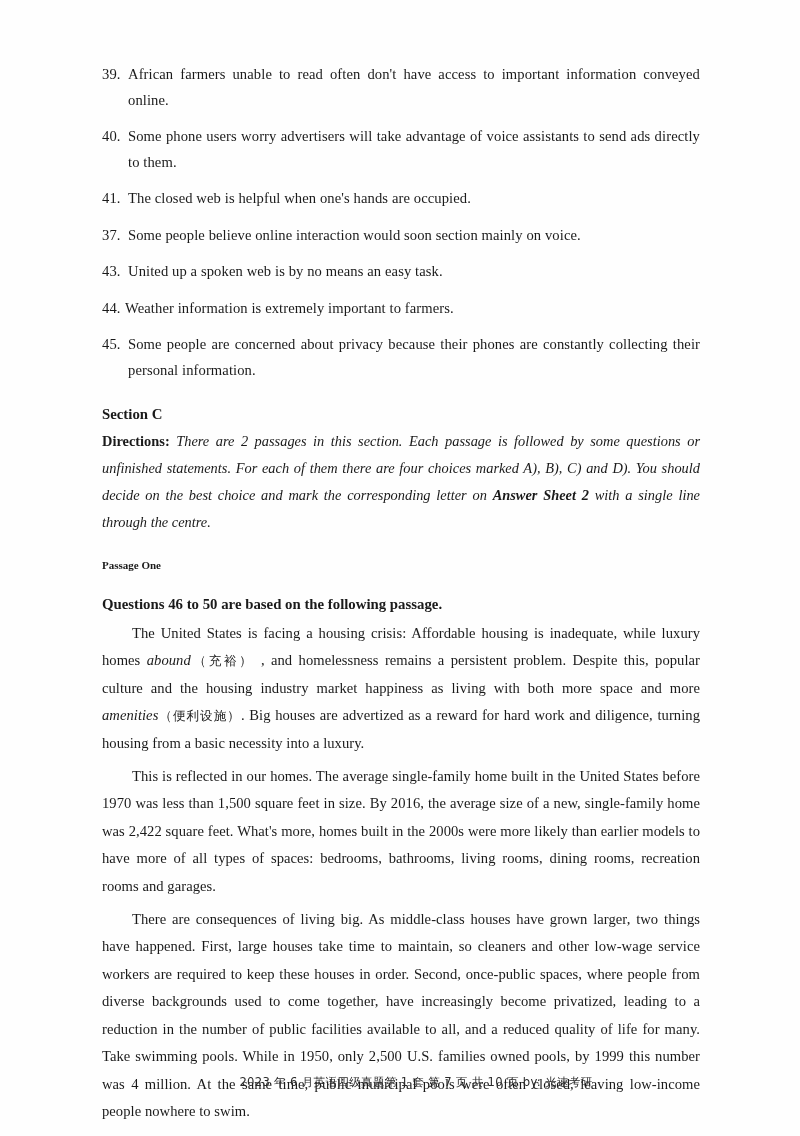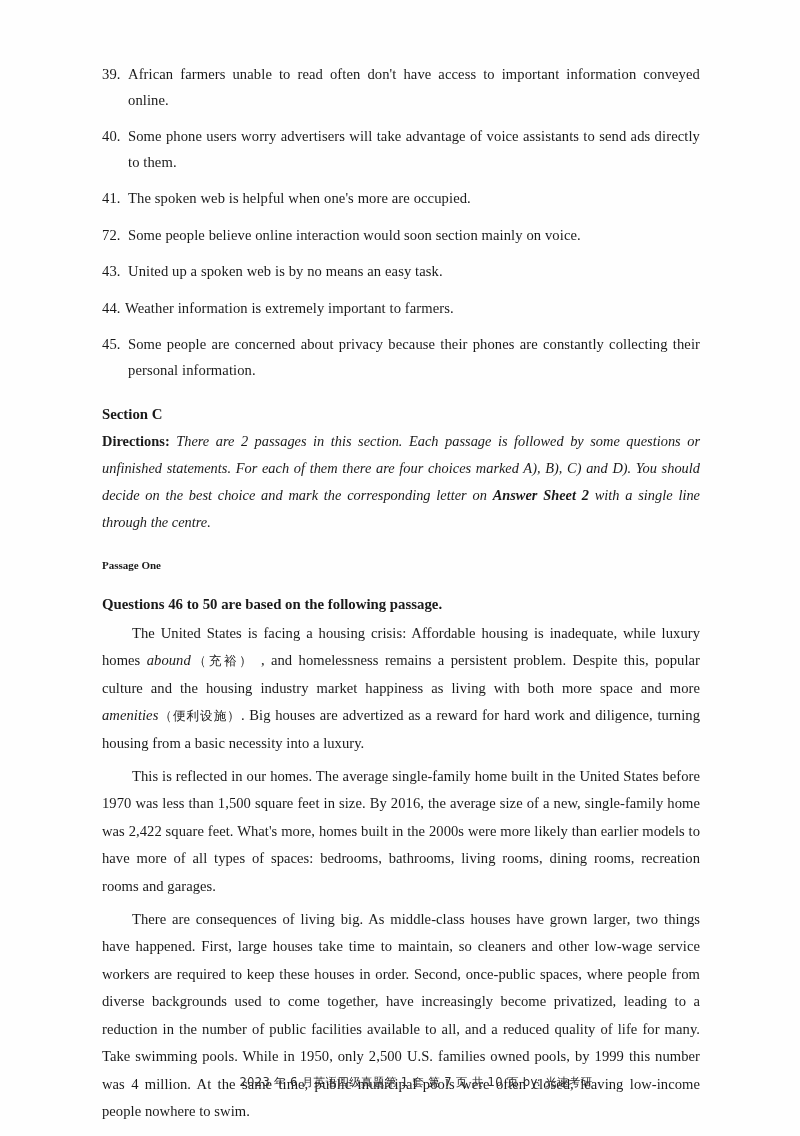--- a/index.html
+++ b/index.html
@@ -135,25 +135,25 @@
         <span class="body">African farmers unable to read often don't have access to important information conveyed online.</span>
       </div>
 
       <div class="stmt">
         <span class="num">40.</span>
         <span class="body">Some phone users worry advertisers will take advantage of voice assistants to send ads directly to them.</span>
       </div>
 
       <div class="stmt">
         <span class="num">41.</span>
-        <span class="body">The spoken web is helpful when one's more are occupied.</span>
+        <span class="body">The closed web is helpful when one's hands are occupied.</span>
       </div>
 
       <div class="stmt">
-        <span class="num">72.</span>
+        <span class="num">37.</span>
         <span class="body">Some people believe online interaction would soon section mainly on voice.</span>
       </div>
 
       <div class="stmt">
         <span class="num">43.</span>
         <span class="body">United up a spoken web is by no means an easy task.</span>
       </div>
 
       <div class="stmt tight">
         <span class="num">44.</span>

